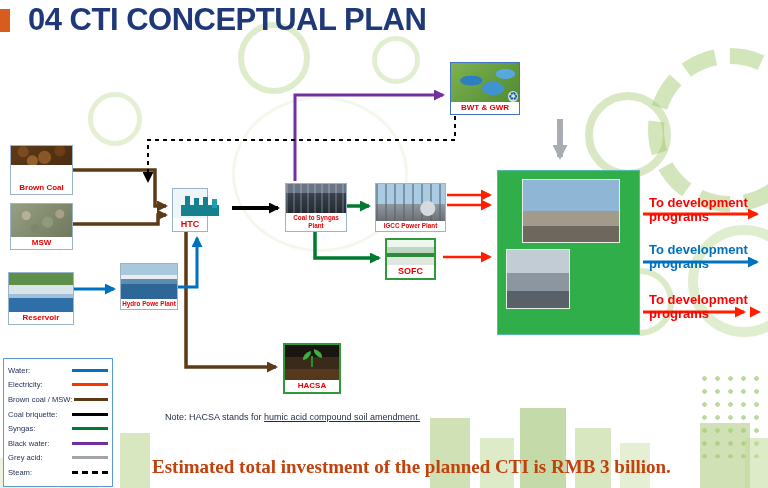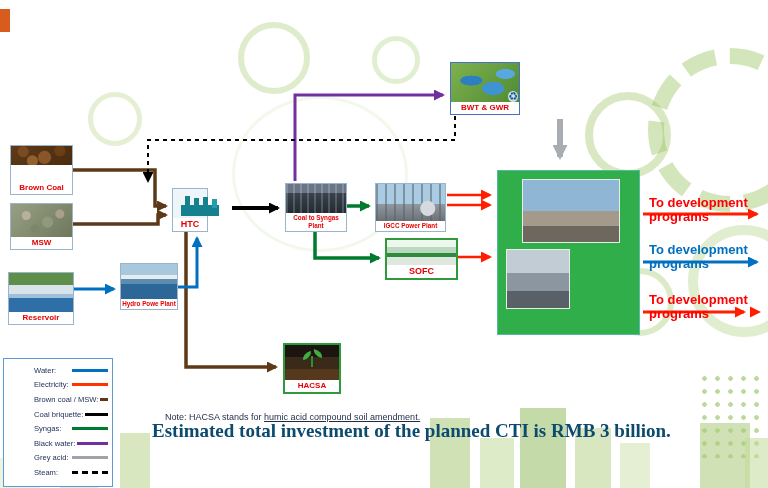--- a/index.html
+++ b/index.html
@@ -90,29 +90,29 @@
   .out-label{position:absolute;left:649px;width:116px;z-index:12;font-size:13px;font-weight:bold;line-height:1.1;}
 
   
   .title-accent{position:absolute;left:0;top:9px;width:10px;height:23px;background:#d75c1e;z-index:12;}
   .page-title{position:absolute;left:28px;top:2px;z-index:12;font-size:31px;font-weight:800;
      letter-spacing:-.5px;color:#1f3878;}
 
   
   .legend{position:absolute;left:3px;top:358px;width:110px;z-index:12;background:#fff;
      border:1px solid #5b9bd5;box-sizing:border-box;padding:4px 4px 6px 4px;}
-  .lg-row{display:flex;align-items:center;height:14.6px;margin-left:26px;}
+  .lg-row{display:flex;align-items:center;height:14.6px;}
   .lg-label{flex:1;font-size:7.6px;color:#1b2a55;white-space:nowrap;}
   .lg-line{width:36px;border-top:3px solid #000;margin-left:2px;}
 
   
   .note{position:absolute;left:165px;top:412px;z-index:12;font-size:9px;color:#1f2a44;}
   .note u{text-decoration:underline;}
-  .investment{position:absolute;left:152px;top:420px;z-index:12;width:612px;
-     font-family:"Liberation Serif",serif;font-weight:bold;font-size:19px;color:#0c4a6e;}
+  .investment{position:absolute;left:152px;top:456px;z-index:12;width:612px;
+     font-family:"Liberation Serif",serif;font-weight:bold;font-size:19px;color:#c2410c;}
 </style>
 </head>
 <body>
 
 <div id="stage">
 
   <div class="deco ring r1"></div>
   <div class="deco ring r2"></div>
   <div class="deco ring r3"></div>
   <div class="deco ring r4"></div>
@@ -128,20 +128,21 @@
     <div class="bld" style="left:430px;width:40px;height:70px;background:#a9cb79;"></div>
     <div class="bld" style="left:480px;width:34px;height:50px;background:#c2da9b;"></div>
     <div class="bld" style="left:520px;width:46px;height:80px;background:#93bd62;"></div>
     <div class="bld" style="left:575px;width:36px;height:60px;background:#b8d48c;"></div>
     <div class="bld" style="left:620px;width:30px;height:45px;background:#cfe2ae;"></div>
     <div class="bld" style="left:700px;width:50px;height:65px;background:#a9cb79;"></div>
     <div class="bld" style="left:745px;width:23px;height:50px;background:#c2da9b;"></div>
   </div>
 
   <div class="title-accent"></div>
+  <div class="page-title">04 CTI CONCEPTUAL PLAN</div>
 
   <svg class="arrows" viewBox="0 0 768 488">
     <defs>
       <marker id="mBrown" markerUnits="userSpaceOnUse" markerWidth="11" markerHeight="11" refX="9" refY="5.5" orient="auto">
           <path d="M0,0L11,5.5L0,11z" fill="#5C3A17"></path>
         </marker>
       <marker id="mBlue" markerUnits="userSpaceOnUse" markerWidth="11" markerHeight="11" refX="9" refY="5.5" orient="auto">
           <path d="M0,0L11,5.5L0,11z" fill="#0070C0"></path>
         </marker>
       <marker id="mBlack" markerUnits="userSpaceOnUse" markerWidth="11" markerHeight="11" refX="9" refY="5.5" orient="auto">
@@ -208,21 +209,21 @@
   <div class="node" style="left:285px;top:183px;width:62px;height:49px;">
     <div class="nimg img-syngas"></div>
     <div class="nlabel lbl6">Coal to Syngas Plant</div>
   </div>
 
   <div class="node" style="left:375px;top:183px;width:71px;height:49px;">
     <div class="nimg img-igcc"></div>
     <div class="nlabel lbl6">IGCC Power Plant</div>
   </div>
 
-  <div class="node border-green" style="left:385px;top:238px;width:73px;height:42px;">
+  <div class="node border-green" style="left:385px;top:238px;width:51px;height:42px;">
     <div class="nimg img-sofc"></div>
     <div class="nlabel lbl9">SOFC</div>
   </div>
 
   <div class="node border-blue" style="left:450px;top:62px;width:70px;height:53px;">
     <div class="nimg img-bwt">
       <span class="recycle">♻</span>
     </div>
     <div class="nlabel lbl8">BWT &amp; GWR</div>
   </div>

